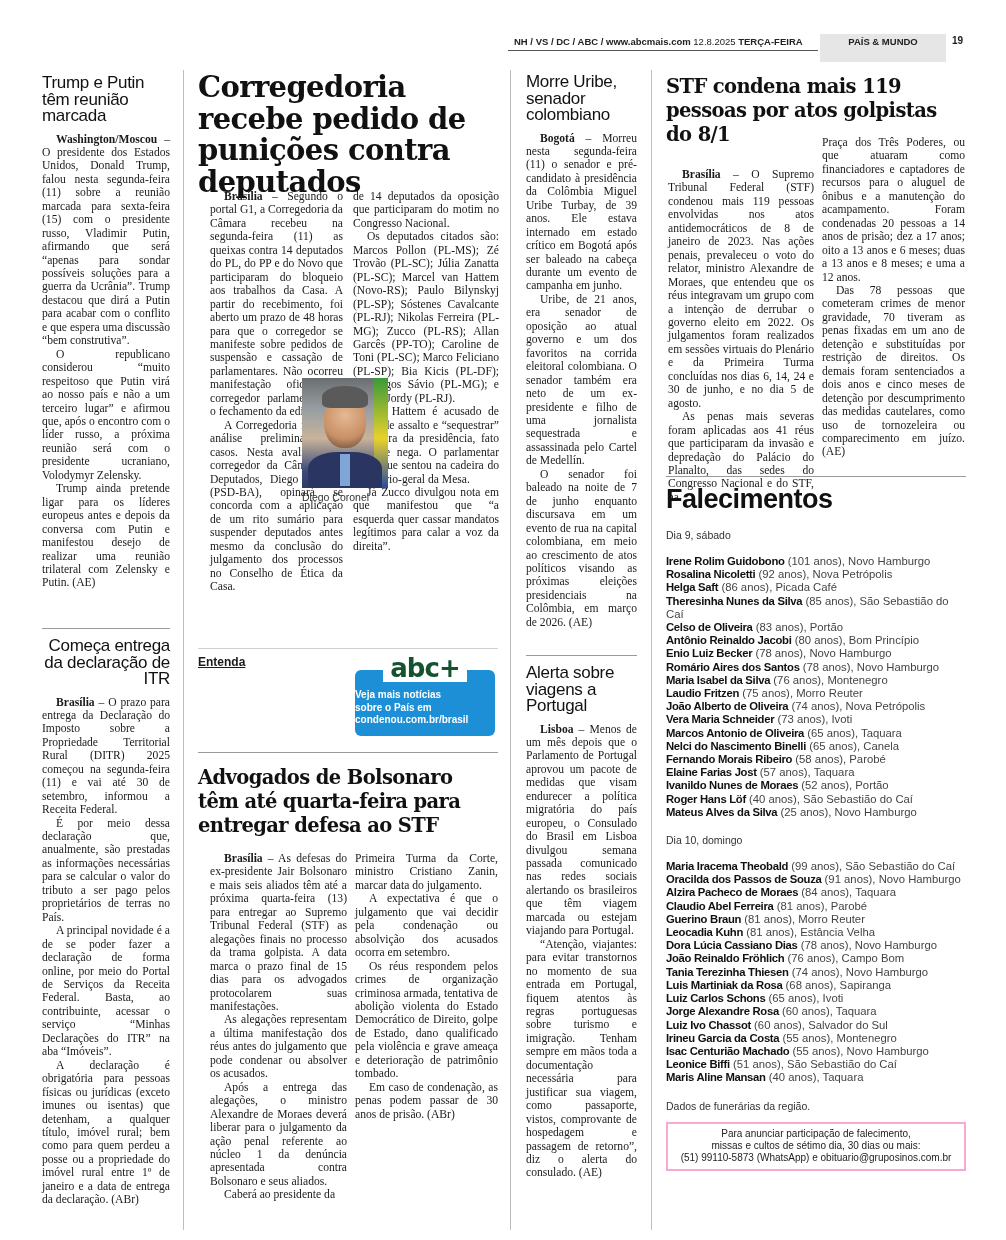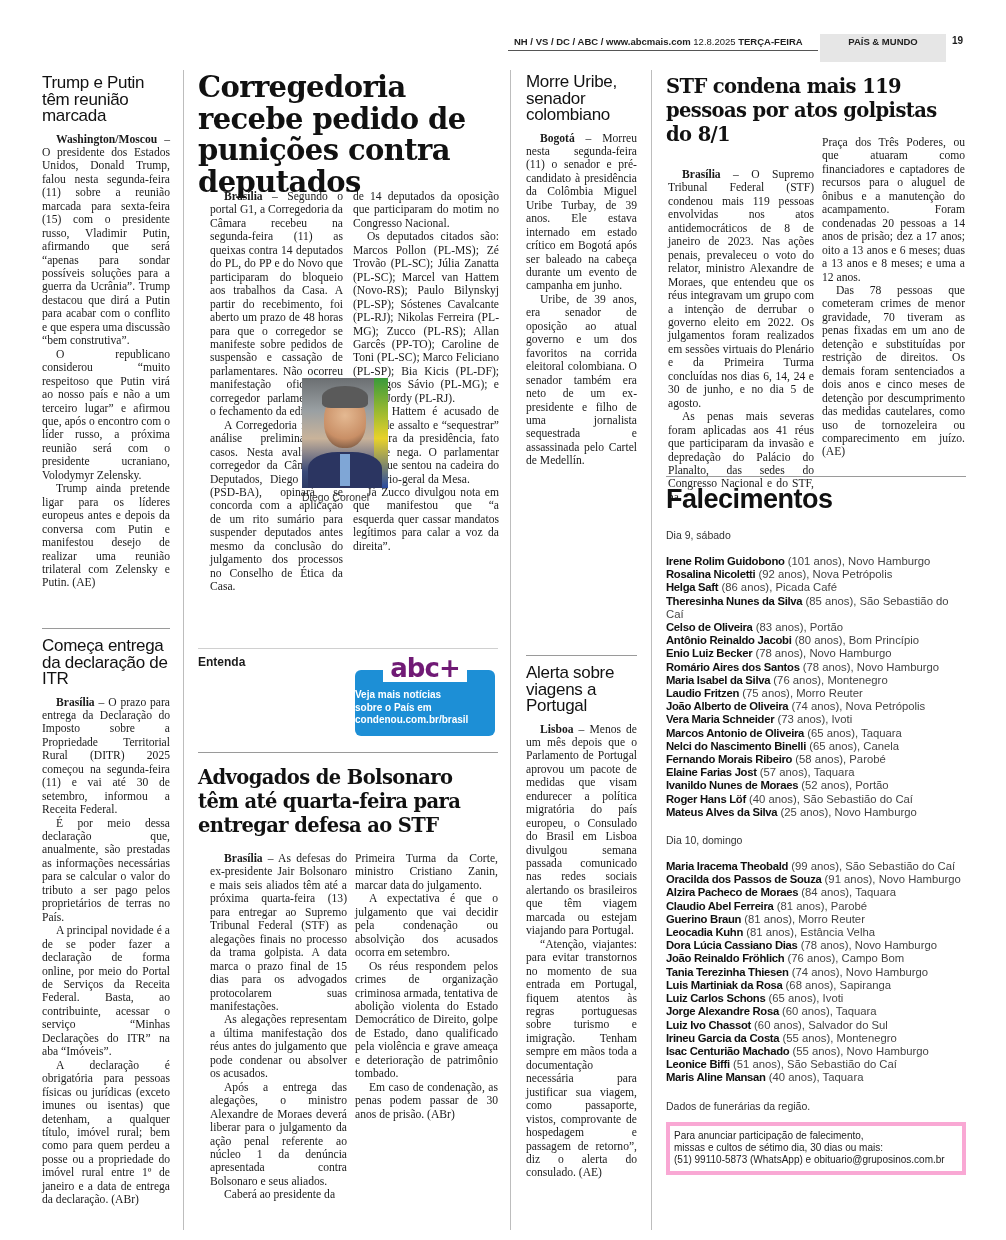--- a/index.html
+++ b/index.html
@@ -21,38 +21,38 @@
   .body-text { font-size: 11.6px; line-height: 13.45px; text-align: justify; hyphens: auto; }
   .body-text p { text-indent: 14px; }
   .lead { font-weight: bold; }
   .rule { position: absolute; border-top: 1px solid #9a9a9a; }
   .vrule { position: absolute; border-left: 1px solid #bdbdbd; }
 
   
   #c1a { left: 42px; top: 75px; width: 128px; }
   #c1a h2 { font-size: 17px; line-height: 16.5px; margin-bottom: 8px; }
   #c1b { left: 42px; top: 638px; width: 128px; }
-  #c1b h2 { font-size: 17px; line-height: 16.5px; margin-bottom: 8px; }
+  #c1b h2 { font-size: 17px; line-height: 16.5px; margin-bottom: 8px; text-align: right; }
 
   
   #main-head { left: 198px; top: 72px; width: 300px; font-size: 29px; line-height: 31.5px; }
   #main-a { left: 210px; top: 190px; width: 133px; }
   #main-b { left: 353px; top: 190px; width: 146px; }
   .photo-wrap { position: absolute; left: 302px; top: 378px; width: 88px; height: 128px; }
   .photo { width: 86px; height: 110px; background: linear-gradient(180deg, #6b6f72 0%, #9aa0a3 30%, #c9b39a 55%, #3a4a78 85%, #2c3a64 100%); position: relative; overflow: hidden; }
   .photo .flag { position: absolute; right: 0; top: 0; width: 14px; height: 100%; background: linear-gradient(180deg,#3a9a3a 0%, #e8d22a 55%, #2a4aa0 100%); }
   .photo .face { position: absolute; left: 22px; top: 14px; width: 42px; height: 56px; border-radius: 48% 48% 44% 44%; background: radial-gradient(circle at 50% 42%, #e4b992 0%, #c98f66 60%, #5b4436 100%); }
   .photo .hair { position: absolute; left: 20px; top: 8px; width: 46px; height: 22px; border-radius: 50% 50% 20% 20%; background: #5a5a5a; }
   .photo .suit { position: absolute; left: 6px; top: 74px; width: 74px; height: 40px; border-radius: 40% 40% 0 0; background: #2b3561; }
   .photo .tie { position: absolute; left: 38px; top: 76px; width: 10px; height: 32px; background: #7fa6d6; }
   .caption { font-family: "Liberation Sans", sans-serif; font-size: 10.5px; color: #333; margin-top: 3px; }
   #entenda { left: 198px; top: 656px; width: 145px; }
-  #entenda h3 { font-family: "Liberation Sans", sans-serif; font-size: 12px; font-weight: bold; margin-bottom: 18px; }
+  #entenda h3 { font-family: "Liberation Sans", sans-serif; font-size: 12px; font-weight: bold; margin-bottom: 18px; text-decoration: underline; }
   .abc-box { position: absolute; left: 355px; top: 656px; width: 140px; height: 80px; }
-  .abc-logo { position: absolute; left: 28px; top: 0; width: 84px; height: 26px; background: #ffffff; z-index: 2; font-family: "DejaVu Sans", sans-serif; font-weight: bold; font-size: 26px; line-height: 24px; color: #701a75; text-align: center; letter-spacing: -1px; }
+  .abc-logo { position: absolute; left: 28px; top: 0; width: 84px; height: 26px; background: #ffffff; z-index: 2; font-family: "DejaVu Sans", sans-serif; font-weight: bold; font-size: 26px; line-height: 24px; color: #14532d; text-align: center; letter-spacing: -1px; }
   .abc-panel { position: absolute; left: 0; top: 14px; width: 140px; height: 66px; background: #1d8fd6; border-radius: 6px; color: #ffffff; font-family: "Liberation Sans", sans-serif; font-weight: bold; font-size: 10px; line-height: 12.5px; text-align: left; padding-top: 19px; }
 
   
   #bols-head { left: 198px; top: 766px; width: 300px; font-size: 19.5px; line-height: 24px; }
   #bols-a { left: 210px; top: 852px; width: 137px; }
   #bols-b { left: 355px; top: 852px; width: 143px; }
 
   
   #uribe { left: 526px; top: 74px; width: 111px; }
   #uribe h2 { font-size: 17px; line-height: 16.5px; margin-bottom: 8px; }
@@ -65,21 +65,21 @@
   #stf-b { left: 822px; top: 136px; width: 143px; }
 
   
   #fal { left: 666px; top: 484px; width: 300px; font-family: "Liberation Sans", sans-serif; }
   #fal h2 { font-family: "Liberation Sans", sans-serif; font-weight: bold; font-size: 27px; letter-spacing: -0.5px; margin-bottom: 14px; color: #111; }
   .fal-day { font-size: 10.5px; color: #333; margin-bottom: 14px; }
   .fal-list { margin-bottom: 15px; }
   .fal-item { font-size: 11.3px; line-height: 13.2px; color: #444; }
   .fal-item .nm { font-weight: bold; color: #111; letter-spacing: -0.3px; }
   .fal-note { font-size: 10.5px; color: #333; margin-top: 12px; }
-  .fal-box { margin-top: 10px; border: 4px solid #f9a8d4; padding: 4px 4px 5px; text-align: left; font-size: 10px; line-height: 12px; color: #222; }
+  .fal-box { margin-top: 10px; border: 2px solid #f9a8d4; padding: 4px 4px 5px; text-align: center; font-size: 10px; line-height: 12px; color: #222; }
 </style>
 </head>
 <body>
 
 <div class="page-header">
   <div class="meta">
     <span>NH / VS / DC / ABC / www.abcmais.com</span>
     <span class="date">12.8.2025</span>
     <span>TERÇA-FEIRA</span>
   </div>
@@ -163,21 +163,22 @@
   <p style="text-indent:0">Primeira Turma da Corte, ministro Cristiano Zanin, marcar data do julgamento.</p>
   <p>A expectativa é que o julgamento que vai decidir pela condenação ou absolvição dos acusados ocorra em setembro.</p>
   <p>Os réus respondem pelos crimes de organização criminosa armada, tentativa de abolição violenta do Estado Democrático de Direito, golpe de Estado, dano qualificado pela violência e grave ameaça e deterioração de patrimônio tombado.</p>
   <p>Em caso de condenação, as penas podem passar de 30 anos de prisão. (ABr)</p>
 </div>
 
 <article class="col" id="uribe">
   <h2 class="sans-head">Morre Uribe, senador colombiano</h2>
   <div class="body-text">
     <p><span class="lead">Bogotá</span> <span>– Morreu nesta segunda-feira (11) o senador e pré-candidato à presidência da Colômbia Miguel Uribe Turbay, de 39 anos. Ele estava internado em estado crítico em Bogotá após ser baleado na cabeça durante um evento de campanha em junho.</span></p>
-    <p>Uribe, de 39 anos, era senador de oposição ao atual governo e um dos favoritos na corrida eleitoral colombiana. O senador também era neto de um ex-presidente e filho de uma jornalista sequestrada e assassinada pelo Cartel de Medellín.</p>
+    <p>Uribe, de 21 anos, era senador de oposição ao atual governo e um dos favoritos na corrida eleitoral colombiana. O senador também era neto de um ex-presidente e filho de uma jornalista sequestrada e assassinada pelo Cartel de Medellín.</p>
+    <p>O senador foi baleado na noite de 7 de junho enquanto discursava em um evento de rua na capital colombiana, em meio ao crescimento de atos políticos visando as próximas eleições presidenciais na Colômbia, em março de 2026. (AE)</p>
   </div>
 </article>
 <div class="rule" style="left:526px; top:655px; width:111px;"></div>
 
 <article class="col" id="portugal">
   <h2 class="sans-head">Alerta sobre viagens a Portugal</h2>
   <div class="body-text">
     <p><span class="lead">Lisboa</span> <span>– Menos de um mês depois que o Parlamento de Portugal aprovou um pacote de medidas que visam endurecer a política migratória do país europeu, o Consulado do Brasil em Lisboa divulgou semana passada comunicado nas redes sociais alertando os brasileiros que têm viagem marcada ou estejam viajando para Portugal.</span></p>
     <p>“Atenção, viajantes: para evitar transtornos no momento de sua entrada em Portugal, fiquem atentos às regras portuguesas sobre turismo e imigração. Tenham sempre em mãos toda a documentação necessária para justificar sua viagem, como passaporte, vistos, comprovante de hospedagem e passagem de retorno”, diz o alerta do consulado. (AE)</p>
   </div>

